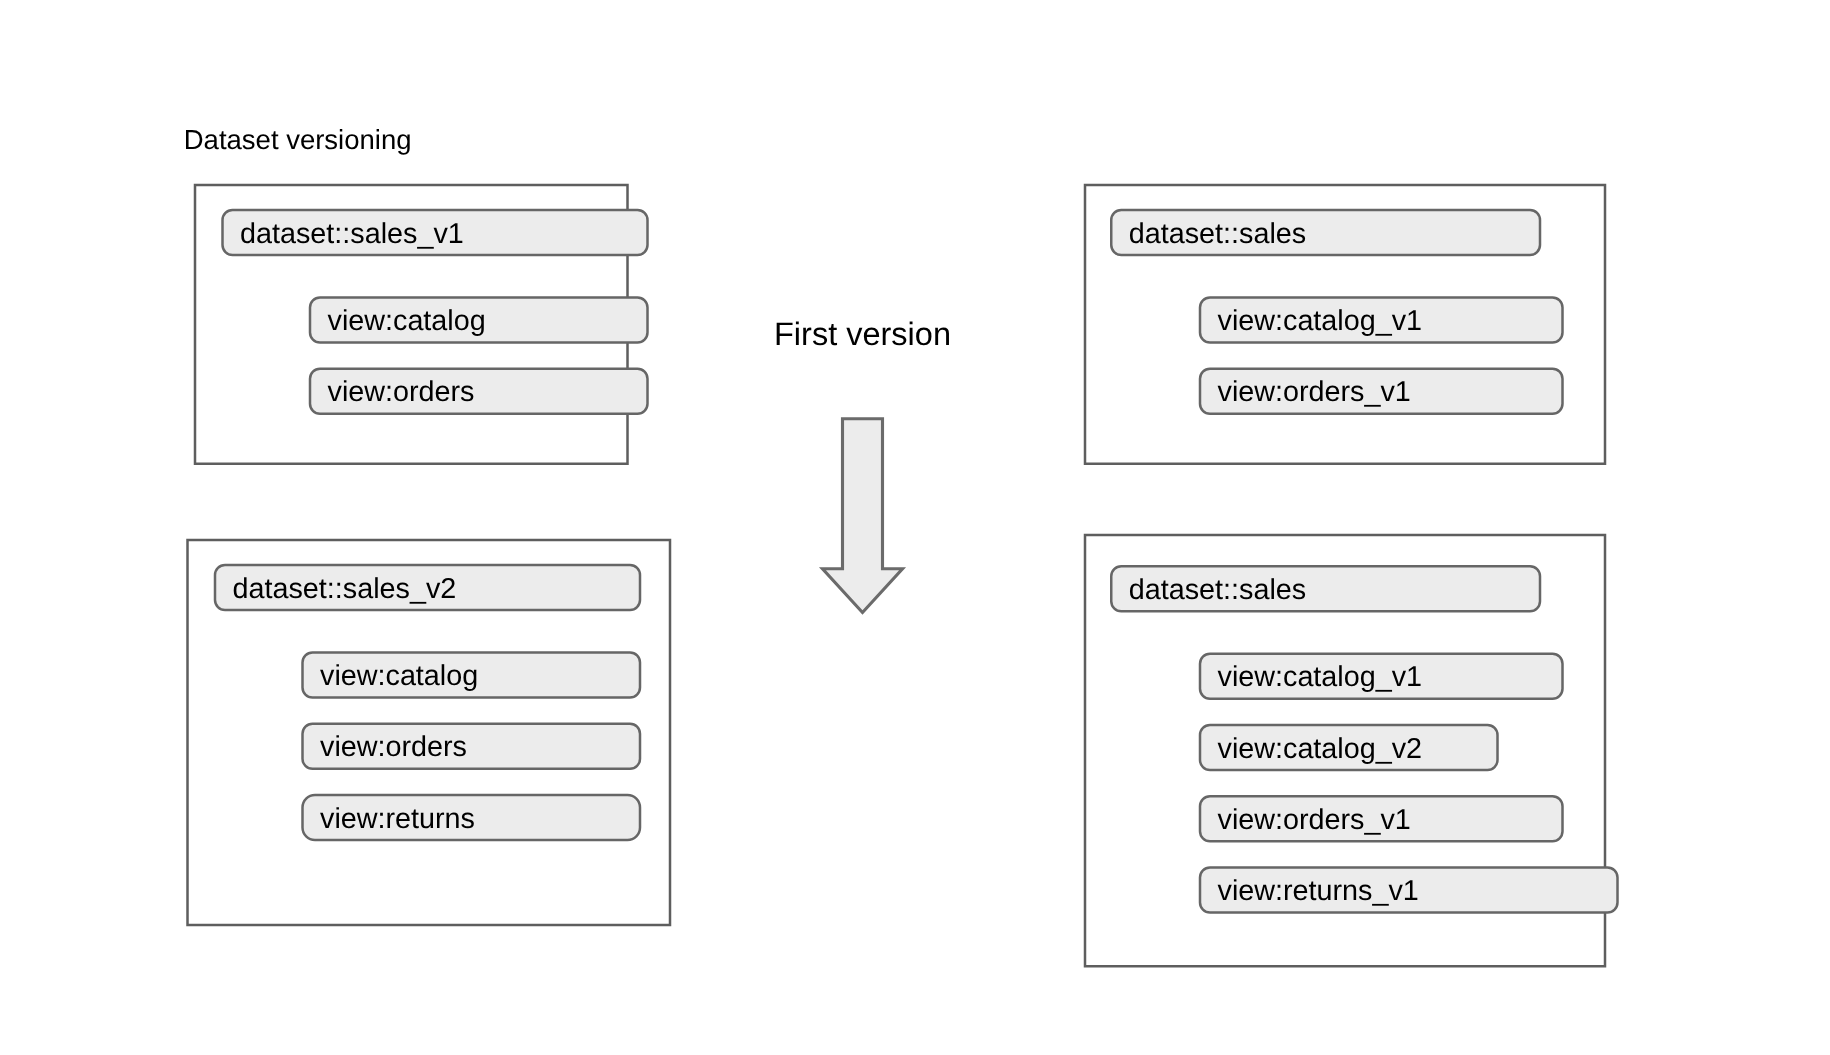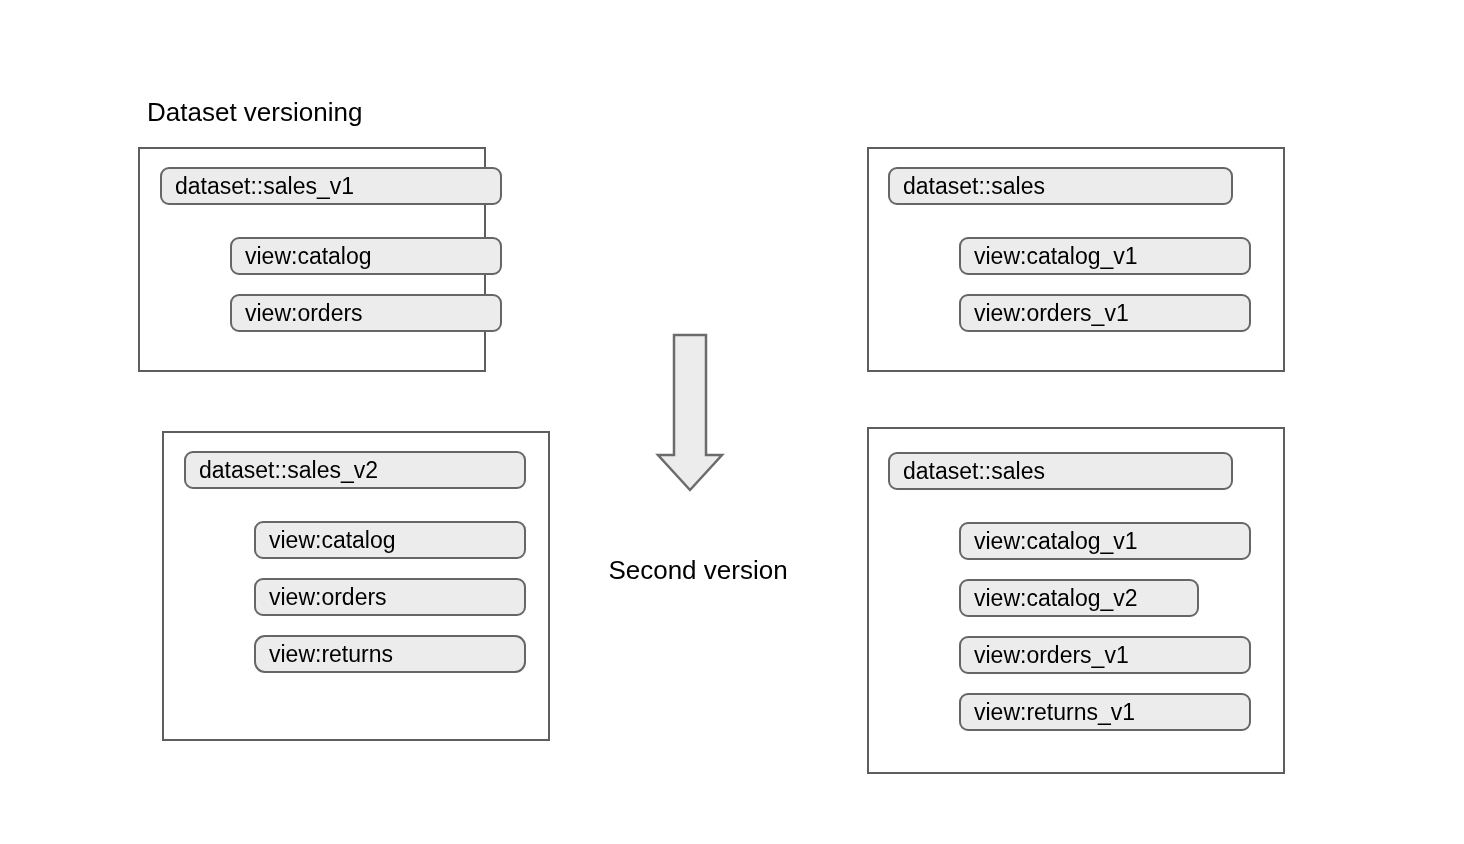--- a/index.html
+++ b/index.html
@@ -15,21 +15,21 @@
     overflow: hidden;
   }
   #canvas {
     position: relative;
     width: 1464px;
     height: 844px;
     background: #ffffff;
   }
   .col-title {
     position: absolute;
-    font-size: 26px;
+    font-size: 22px;
     line-height: 30px;
     color: #000000;
     white-space: nowrap;
   }
   .group-box {
     position: absolute;
     box-sizing: border-box;
     background: #ffffff;
     border: 2px solid #5e5e5e;
   }
@@ -65,49 +65,49 @@
   }
 </style>
 </head>
 <body>
 
 <div id="canvas">
 
   <div class="col-title" style="left:147px; top:97px;">Dataset versioning</div>
 
 
-  <div class="group-box" style="left:138px; top:147px; width:348px; height:225px;">
+  <div class="group-box" style="left:155px; top:147px; width:348px; height:225px;">
     <div class="pill" style="left:20px; top:18px; width:342px;">dataset::sales_v1</div>
     <div class="pill" style="left:90px; top:88px; width:272px;">view:catalog</div>
     <div class="pill" style="left:90px; top:145px; width:272px;">view:orders</div>
   </div>
 
-  <div class="group-box" style="left:149px; top:431px; width:388px; height:310px;margin-left:13px;">
+  <div class="group-box" style="left:149px; top:431px; width:388px; height:310px;">
     <div class="pill" style="left:20px; top:18px; width:342px;">dataset::sales_v2</div>
     <div class="pill" style="left:90px; top:88px; width:272px;">view:catalog</div>
     <div class="pill" style="left:90px; top:145px; width:272px;">view:orders</div>
     <div class="pill" style="left:90px; top:202px; width:272px;border-radius:11px;">view:returns</div>
   </div>
 
   <div class="group-box" style="left:867px; top:147px; width:418px; height:225px;">
     <div class="pill" style="left:19px; top:18px; width:345px;">dataset::sales</div>
     <div class="pill" style="left:90px; top:88px; width:292px;">view:catalog_v1</div>
     <div class="pill" style="left:90px; top:145px; width:292px;">view:orders_v1</div>
   </div>
 
   <div class="group-box" style="left:867px; top:427px; width:418px; height:347px;">
     <div class="pill" style="left:19px; top:23px; width:345px;">dataset::sales</div>
     <div class="pill" style="left:90px; top:93px; width:292px;">view:catalog_v1</div>
     <div class="pill" style="left:90px; top:150px; width:240px;">view:catalog_v2</div>
     <div class="pill" style="left:90px; top:207px; width:292px;">view:orders_v1</div>
-    <div class="pill" style="left:90px; top:264px; width:292px;">view:returns_v1</div>
+    <div class="pill" style="left:90px; top:264px; width:336px;">view:returns_v1</div>
   </div>
 
+  <div class="center-label" style="left:600px; top:252px; width:180px;">First version</div>
 
   <div class="arrow-wrap">
     <svg width="80" height="162" viewBox="0 0 80 162" xmlns="http://www.w3.org/2000/svg">
       <polygon points="24,2 56,2 56,122 72,122 40,157 8,122 24,122" fill="#ececec" stroke="#6b6b6b" stroke-width="2.5" stroke-linejoin="miter"></polygon>
     </svg>
   </div>
 
-  <div class="center-label" style="left:583px; top:555px; width:230px;">Second version</div>
 
 </div>
 
 </body></html>

